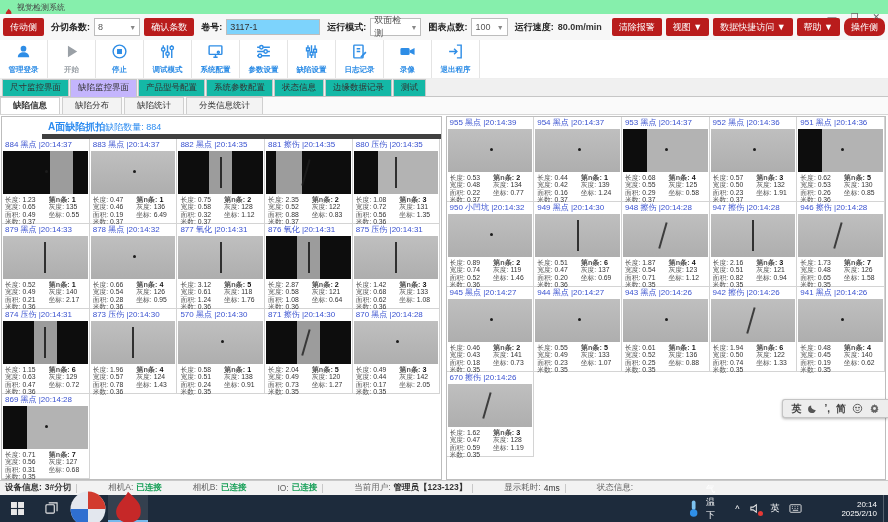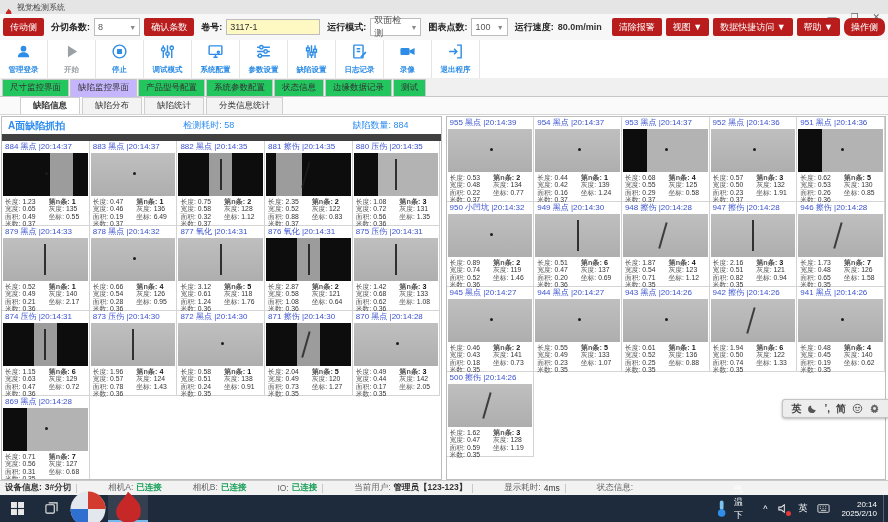--- a/index.html
+++ b/index.html
@@ -1,55 +1,55 @@
 <!DOCTYPE html>
 <html><head>
 <meta charset="utf-8">
 <style>
   html,body{margin:0;padding:0;}
   body{width:888px;height:522px;overflow:hidden;background:#fff;
        font-family:"Liberation Sans","DejaVu Sans",sans-serif;color:#333;position:relative;}
   .app{width:888px;height:522px;display:flex;flex-direction:column;position:relative;}
 
   
-  .titlebar{height:14px;background:#e5e5e5;display:flex;align-items:center;padding-left:4px;gap:4px;flex:0 0 auto;}
+  .titlebar{height:14px;background:#86efac;display:flex;align-items:center;padding-left:4px;gap:4px;flex:0 0 auto;}
   .app-logo{width:9px;height:9px;display:inline-block;}
   .title-text{font-size:8px;color:#444;}
   .win-controls{position:absolute;top:12px;right:8px;display:flex;gap:14px;z-index:30;}
   .win-controls span{font-size:9px;color:#666;cursor:default;line-height:10px;}
 
   
   .toolbar1{height:26px;background:#f7f7f7;display:flex;align-items:center;gap:4px;padding:0 3px;flex:0 0 auto;position:relative;}
   .btn-blue{background:#b91c1c;color:#fff;border:none;border-radius:2px;font-size:9px;padding:4px 7px;line-height:10px;white-space:nowrap;cursor:pointer;}
   .tb-label{font-size:9px;font-weight:bold;color:#222;white-space:nowrap;margin-left:3px;}
   .tb-select{display:flex;align-items:center;justify-content:space-between;background:#fff;border:1px solid #bdbdbd;height:16px;font-size:9px;padding:0 3px;color:#555;}
   .tb-select .caret{font-size:7px;color:#888;margin-left:4px;}
-  .tb-input{background:#fef9c3;border:1px solid #bdbdbd;height:14px;font-size:9px;padding:0 3px;color:#333;width:86px;}
+  .tb-input{background:#7dd3fc;border:1px solid #bdbdbd;height:14px;font-size:9px;padding:0 3px;color:#333;width:86px;}
   .speed-val{font-size:9px;font-weight:bold;color:#333;white-space:nowrap;}
   .side-right{margin-left:auto;border-radius:7px;}
 
   
   .toolbar2{height:38px;background:#fff;display:flex;align-items:stretch;flex:0 0 auto;border-bottom:1px solid #eee;}
   .act{width:47px;display:flex;flex-direction:column;align-items:center;justify-content:center;gap:1px;color:#2e8de6;border-right:1px solid #e4e4e4;cursor:pointer;}
   .act svg{width:17px;height:17px;}
   .act .act-label{font-size:7.5px;font-weight:bold;white-space:nowrap;}
   .act.disabled{color:#9aa0a6;}
 
   
   .tabs1{height:17px;background:#f0f0f0;display:flex;align-items:flex-end;padding-left:2px;border-bottom:1px solid #c6c6c6;flex:0 0 auto;}
-  .tab1{font-size:8.5px;color:#333;padding:2px 7px;background:#22c55e;border:1px solid #c6c6c6;border-bottom:none;margin-right:1px;cursor:pointer;}
+  .tab1{font-size:8.5px;color:#333;padding:2px 7px;background:#14b8a6;border:1px solid #c6c6c6;border-bottom:none;margin-right:1px;cursor:pointer;}
   .tab1.active{background:#c4b5fd;position:relative;top:1px;padding-bottom:3px;}
-  .tabs2{height:17px;background:#fafafa;display:flex;align-items:flex-end;padding-left:20px;border-bottom:1px solid #d6d6d6;flex:0 0 auto;}
+  .tabs2{height:17px;background:#fafafa;display:flex;align-items:flex-end;padding-left:0;border-bottom:1px solid #d6d6d6;flex:0 0 auto;}
   .tab2{font-size:8.5px;color:#333;padding:2px 12px;background:#f3f3f3;border:1px solid #cfcfcf;border-bottom:none;margin-right:2px;cursor:pointer;}
   .tab2.active{background:#fff;font-weight:bold;}
 
   
   .content{flex:1;display:flex;background:#fff;padding:1px 2px 0 1px;gap:4px;min-height:0;}
   .panel{flex:1;border:1px solid #bdbdbd;display:flex;flex-direction:column;min-width:0;background:#fff;}
-  .panel-header{height:17px;display:flex;align-items:center;padding:0 6px;border-bottom:7px solid #404040;flex:0 0 auto;}
+  .panel-header{height:17px;display:flex;align-items:flex-end;padding:0 6px;border-bottom:5px solid #404040;flex:0 0 auto;margin-left:40px;}
   .panel-title{font-size:10px;font-weight:bold;color:#2d8cf0;}
   .panel-mid{flex:1;text-align:center;font-size:9px;color:#2d8cf0;}
   .panel-right{font-size:9px;color:#2d8cf0;margin-right:26px;}
   .grid{flex:1;display:grid;grid-template-columns:repeat(5,1fr);grid-auto-rows:85px;min-height:0;overflow:hidden;}
   .cell{border-right:1px solid #d4d4d4;border-bottom:1px solid #d4d4d4;display:flex;flex-direction:column;min-width:0;cursor:pointer;background:#fff;}
   .cell-head{font-size:8px;color:#3a52d0;padding:1px 3px 0 3px;white-space:nowrap;overflow:hidden;line-height:10px;flex:0 0 11px;}
   .cimg{flex:0 0 43px;margin:0 1px;position:relative;overflow:hidden;background:#101010;}
   .img-light{background:linear-gradient(180deg,#bfbfbf,#aeaeae);}
   .img-split{background:linear-gradient(90deg,#0d0d0d 0 28%,#b3b3b3 28% 100%);}
   .img-band-c{background:linear-gradient(90deg,#0d0d0d 0 36%,#9c9c9c 36% 64%,#0d0d0d 64% 100%);}
@@ -77,21 +77,21 @@
   
   .taskbar{height:27px;background:#1d2b3c;display:flex;align-items:center;flex:0 0 auto;color:#fff;}
   .tk-btn{width:34px;height:27px;display:flex;align-items:center;justify-content:center;cursor:pointer;}
   .tk-btn svg{width:13px;height:13px;}
   .tk-app{width:40px;height:27px;display:flex;align-items:center;justify-content:center;cursor:pointer;}
   .tk-app.active{background:rgba(255,255,255,.10);border-bottom:2px solid #76b9ed;box-sizing:border-box;}
   .tk-right{margin-left:auto;display:flex;align-items:center;height:27px;}
   .tk-weather{display:flex;align-items:center;gap:3px;padding:0 7px;font-size:9px;}
   .tk-item{padding:0 5px;font-size:9px;display:flex;align-items:center;justify-content:center;height:27px;cursor:pointer;position:relative;}
   .tk-badge{position:absolute;right:2px;bottom:6px;width:5px;height:5px;border-radius:50%;background:#e53935;}
-  .tk-clock{text-align:right;font-size:8px;line-height:9px;padding:0 6px;cursor:default;}
+  .tk-clock{text-align:right;font-size:8px;line-height:9px;padding:0 6px;cursor:default;margin-left:28px;}
   .tk-desk{width:4px;height:27px;border-left:1px solid rgba(255,255,255,.25);}
 
   
   .ime{position:absolute;right:0;top:399px;height:17px;background:#ededed;border:1px solid #c4c4c4;border-right:none;border-radius:3px 0 0 3px;box-shadow:0 1px 3px rgba(0,0,0,.3);display:flex;align-items:center;gap:6px;padding:0 8px;z-index:20;font-size:10px;color:#444;}
   .ime .ime-txt{font-weight:bold;cursor:pointer;}
   .ime svg{width:11px;height:11px;cursor:pointer;}
 </style>
 </head>
 <body>
 
@@ -233,21 +233,20 @@
       <span class="tab2 active">缺陷信息</span>
       <span class="tab2">缺陷分布</span>
       <span class="tab2">缺陷统计</span>
       <span class="tab2">分类信息统计</span>
     </div>
 
   <div class="content" id="panels">
       <section class="panel">
         <div class="panel-header">
           <span class="panel-title">A面缺陷抓拍</span>
-          <span class="panel-mid">检测耗时: 58</span>
           <span class="panel-right">缺陷数量: 884</span>
         </div>
         <div class="grid">
           <div class="cell">
             <div class="cell-head">884 黑点 |20:14:37</div>
             <div class="cimg img-band-r">
               <span class="mark mark-dot"></span>
             </div>
             <div class="cell-info">
               <div class="ci-left">
@@ -466,21 +465,21 @@
                 <div class="ci-row"><span class="lab">米数: </span><span class="val">0.36</span></div>
               </div>
               <div class="ci-right">
                 <div class="ci-row strong"><span class="lab">第n条: </span><span class="val">4</span></div>
                 <div class="ci-row"><span class="lab">灰度: </span><span class="val">124</span></div>
                 <div class="ci-row"><span class="lab">坐标: </span><span class="val">1.43</span></div>
               </div>
             </div>
           </div>
           <div class="cell">
-            <div class="cell-head">872 黑点 |20:14:30</div>
+            <div class="cell-head">570 黑点 |20:14:30</div>
             <div class="cimg img-light">
               <span class="mark mark-dot"></span>
             </div>
             <div class="cell-info">
               <div class="ci-left">
                 <div class="ci-row"><span class="lab">长度: </span><span class="val">0.58</span></div>
                 <div class="ci-row"><span class="lab">宽度: </span><span class="val">0.51</span></div>
                 <div class="ci-row"><span class="lab">面积: </span><span class="val">0.24</span></div>
                 <div class="ci-row"><span class="lab">米数: </span><span class="val">0.35</span></div>
               </div>
@@ -831,21 +830,21 @@
                 <div class="ci-row"><span class="lab">米数: </span><span class="val">0.35</span></div>
               </div>
               <div class="ci-right">
                 <div class="ci-row strong"><span class="lab">第n条: </span><span class="val">4</span></div>
                 <div class="ci-row"><span class="lab">灰度: </span><span class="val">140</span></div>
                 <div class="ci-row"><span class="lab">坐标: </span><span class="val">0.62</span></div>
               </div>
             </div>
           </div>
           <div class="cell">
-            <div class="cell-head">500 擦伤 |20:14:26</div>
+            <div class="cell-head">670 擦伤 |20:14:26</div>
             <div class="cimg img-light">
               <span class="mark mark-scratch"></span>
             </div>
             <div class="cell-info">
               <div class="ci-left">
                 <div class="ci-row"><span class="lab">长度: </span><span class="val">1.62</span></div>
                 <div class="ci-row"><span class="lab">宽度: </span><span class="val">0.47</span></div>
                 <div class="ci-row"><span class="lab">面积: </span><span class="val">0.59</span></div>
                 <div class="ci-row"><span class="lab">米数: </span><span class="val">0.35</span></div>
               </div>

